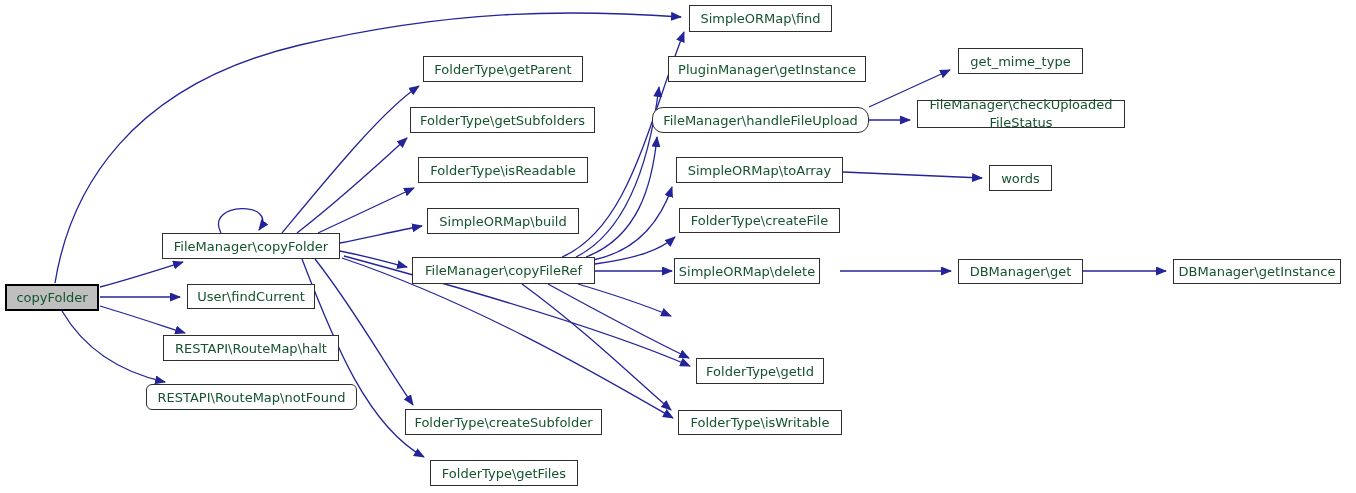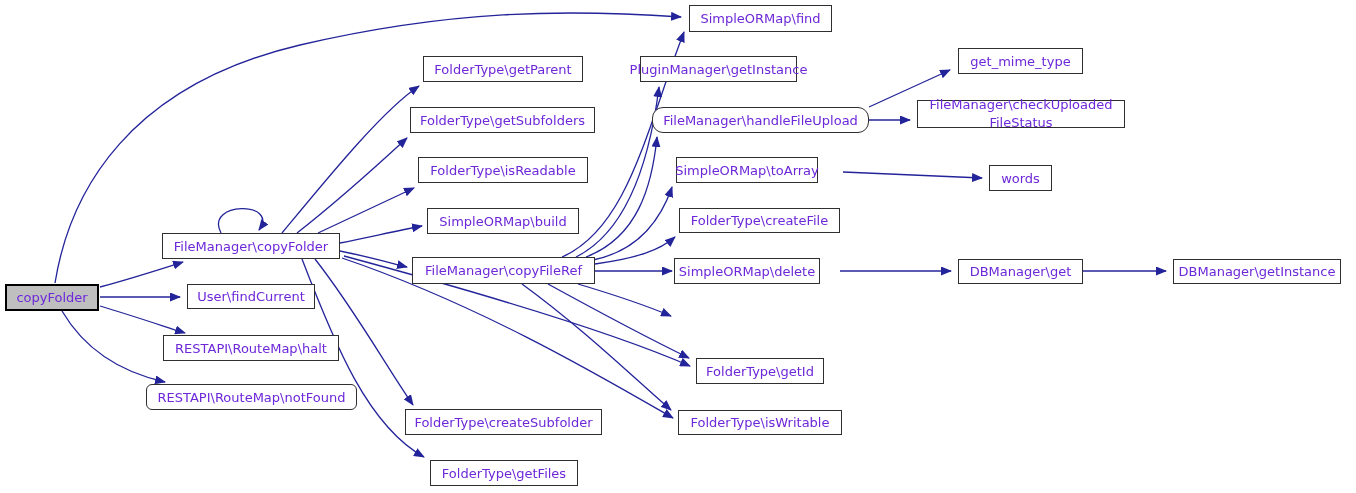--- a/index.html
+++ b/index.html
@@ -15,21 +15,21 @@
     position: absolute;
     left: 0; top: 0;
     width: 1356px; height: 493px;
     pointer-events: none;
   }
   .node {
     position: absolute;
     box-sizing: border-box;
     background: #ffffff;
     border: 1px solid #2f2f2f;
-    color: #6d28d9;
+    color: #14532d;
     font-size: 13px;
     display: flex;
     align-items: center;
     justify-content: center;
     white-space: nowrap;
     cursor: pointer;
     z-index: 2;
   }
   .node.highlight {
     background: #bfbfbf;
@@ -94,23 +94,23 @@
   <div class="node" style="left:163px; top:335px; width:176px; height:26px;">RESTAPI\RouteMap\halt</div>
   <div class="node" style="left:146px; top:384px; width:211px; height:26px;border-radius:6px;">RESTAPI\RouteMap\notFound</div>
   <div class="node" style="left:423px; top:56px;  width:160px; height:26px;">FolderType\getParent</div>
   <div class="node" style="left:410px; top:107px; width:185px; height:26px;">FolderType\getSubfolders</div>
   <div class="node" style="left:418px; top:157px; width:170px; height:26px;">FolderType\isReadable</div>
   <div class="node" style="left:427px; top:208px; width:152px; height:26px;">SimpleORMap\build</div>
   <div class="node" style="left:412px; top:257px; width:183px; height:27px;">FileManager\copyFileRef</div>
   <div class="node" style="left:405px; top:409px; width:197px; height:26px;">FolderType\createSubfolder</div>
   <div class="node" style="left:430px; top:460px; width:148px; height:26px;">FolderType\getFiles</div>
   <div class="node" style="left:689px; top:5px;   width:143px; height:27px;">SimpleORMap\find</div>
-  <div class="node" style="left:640px; top:56px;  width:157px; height:26px;">PluginManager\getInstance</div>
+  <div class="node" style="left:668px; top:56px;  width:198px; height:26px;">PluginManager\getInstance</div>
   <div class="node" style="left:652px; top:107px; width:217px; height:26px;border-radius:11px;">FileManager\handleFileUpload</div>
-  <div class="node" style="left:676px; top:157px; width:142px; height:26px;">SimpleORMap\toArray</div>
+  <div class="node" style="left:676px; top:157px; width:167px; height:26px;">SimpleORMap\toArray</div>
   <div class="node" style="left:679px; top:208px; width:161px; height:25px;">FolderType\createFile</div>
   <div class="node" style="left:674px; top:258px; width:146px; height:26px;">SimpleORMap\delete</div>
   <div class="node" style="left:696px; top:358px; width:128px; height:26px;">FolderType\getId</div>
   <div class="node" style="left:678px; top:410px; width:164px; height:25px;">FolderType\isWritable</div>
   <div class="node" style="left:958px; top:48px;  width:125px; height:26px;">get_mime_type</div>
   <div class="node wrap" style="left:917px; top:100px; width:208px; height:28px;">FileManager\checkUploaded
 FileStatus</div>
   <div class="node" style="left:989px; top:165px; width:63px;  height:26px;">words</div>
   <div class="node" style="left:958px; top:259px; width:125px; height:25px;">DBManager\get</div>
   <div class="node" style="left:1173px;top:259px; width:168px; height:25px;">DBManager\getInstance</div>

